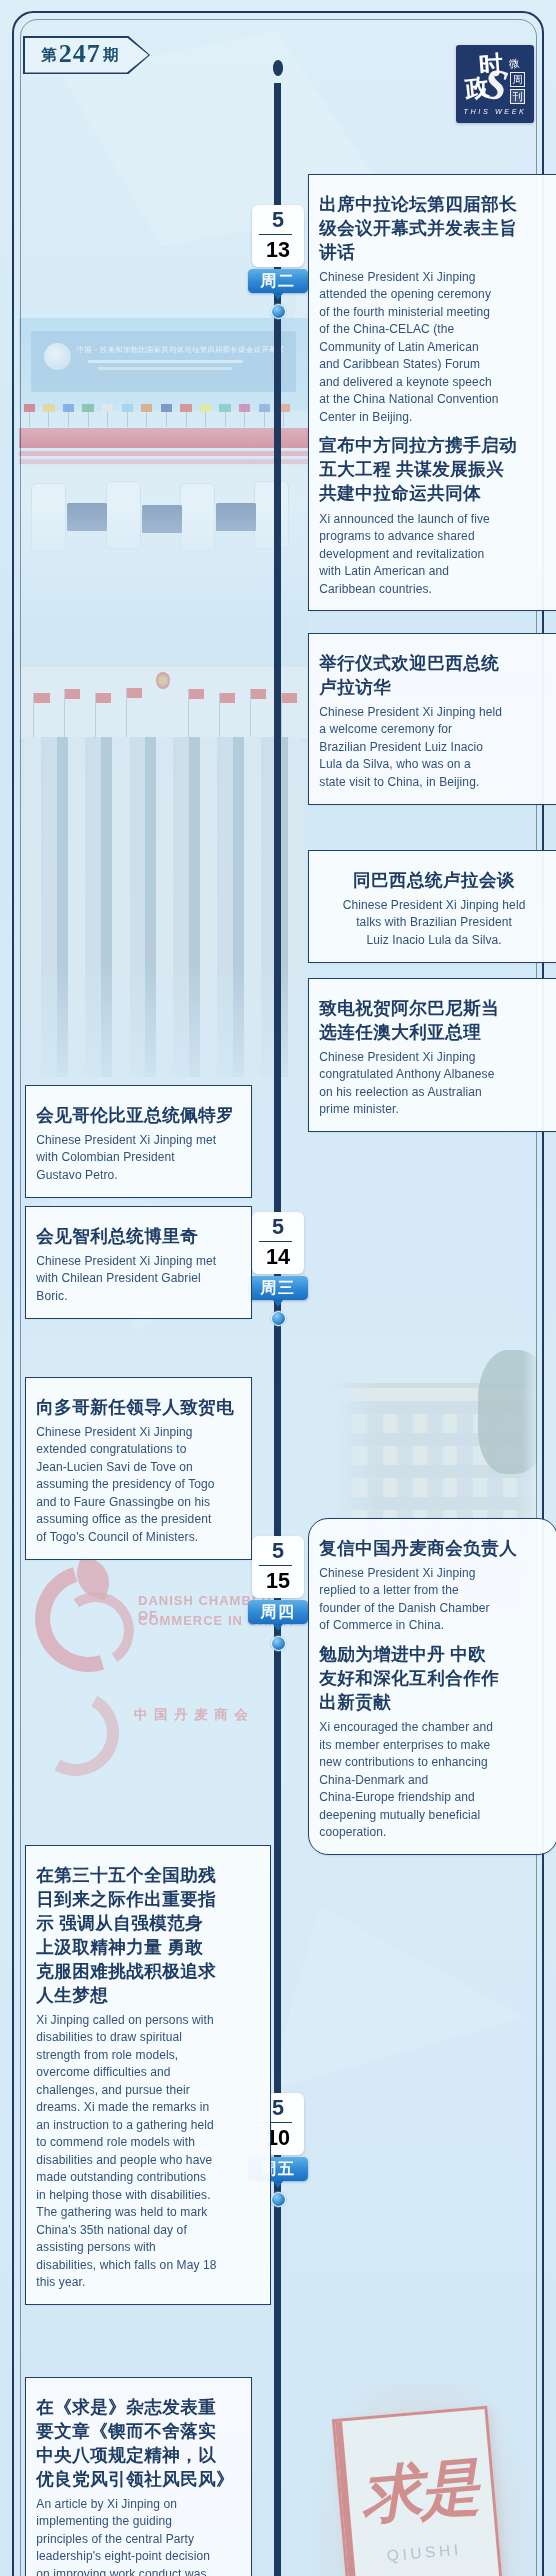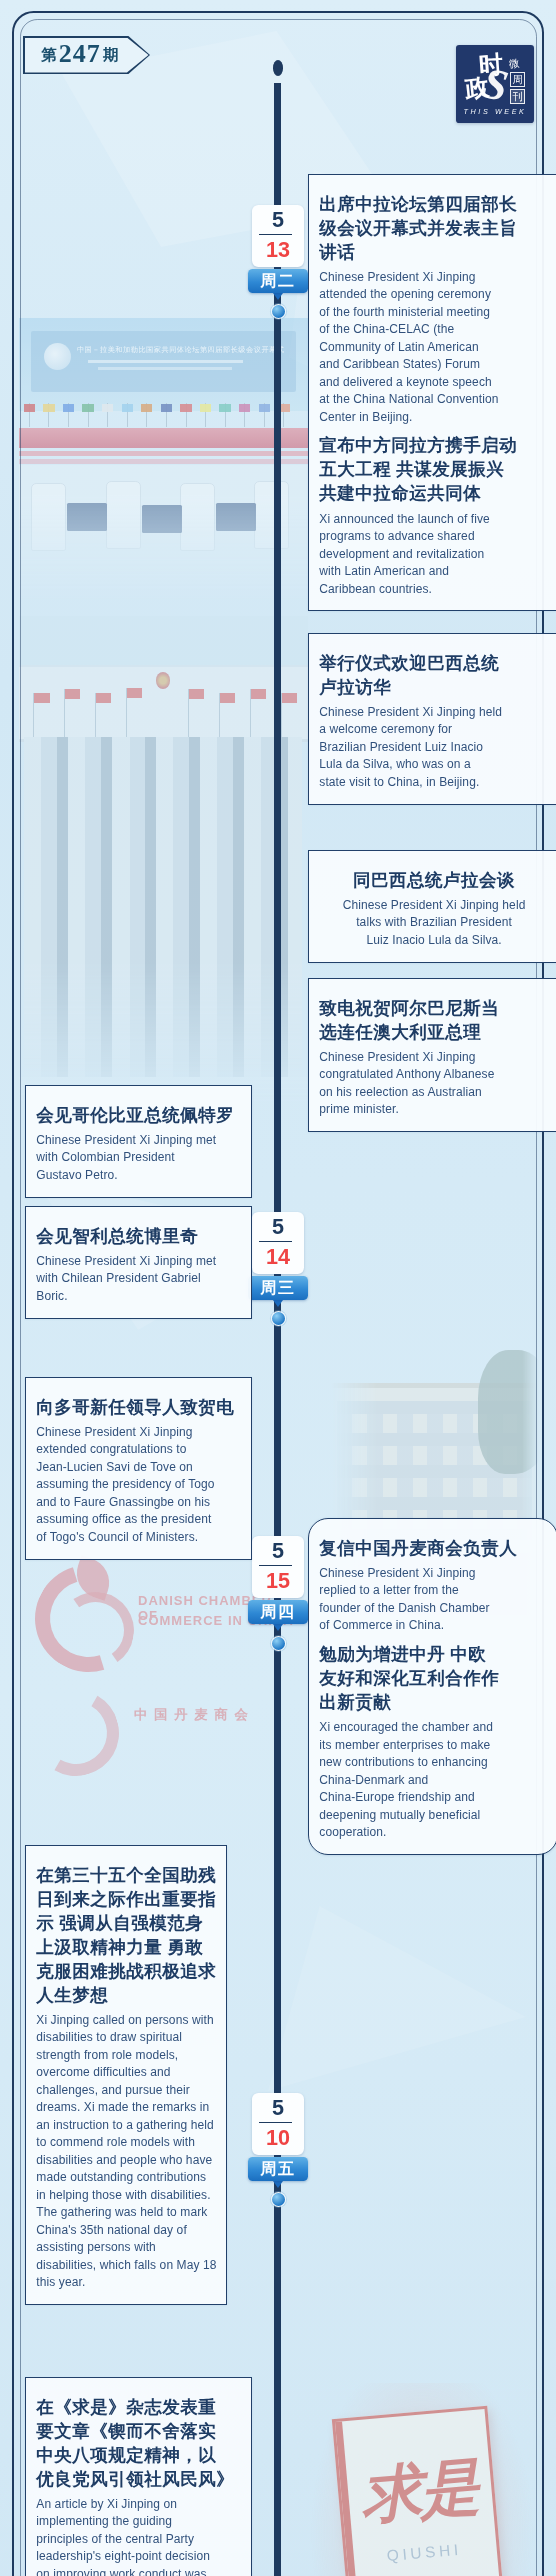--- a/index.html
+++ b/index.html
@@ -46,21 +46,21 @@
   .tl-topdot{position:absolute;left:273px;top:60px;width:10.3px;height:15.5px;border-radius:50%;background:#1e3a5f;}
   .tl-dot{position:absolute;left:271px;width:13.4px;height:13.4px;border-radius:50%;
     background:radial-gradient(circle at 35% 30%,#8ed0f5,#1a74c4 75%);
     border:1.5px solid rgba(250,253,255,.95);box-shadow:0 0 0 1px rgba(120,180,220,.35);}
   
   .dbadge{position:absolute;left:248px;width:60px;}
   .db-white{position:relative;margin:0 auto;width:52px;height:62px;background:#fcfeff;border-radius:6.2px;
     box-shadow:0 1px 2.6px rgba(40,80,130,.25);display:flex;flex-direction:column;align-items:center;}
   .db-month{font-size:21.6px;font-weight:700;color:#1d3a5e;line-height:27px;margin-top:1px;}
   .db-line{width:33px;height:1.5px;background:#1d3a5e;margin:0.5px 0 0.5px -5.2px;}
-  .db-day{font-size:21.6px;font-weight:700;color:#ef4444;line-height:27px;}
+  .db-day{font-size:21.6px;font-weight:700;color:#000000;line-height:27px;}
   .db-ribbon{position:relative;margin-top:2.1px;width:60px;height:24px;border-radius:4.6px;
     background:linear-gradient(180deg,#5fb0e6,#2e88d4 55%,#1b6fc0);
     color:#fff;font-size:16px;font-weight:700;letter-spacing:1.5px;
     display:flex;align-items:center;justify-content:center;box-shadow:0 1px 2.6px rgba(30,80,140,.35);}
   .db-pointer{margin:0 auto;width:0;height:0;border-left:5.7px solid transparent;border-right:5.7px solid transparent;
     border-top:7.2px solid #1a6abf;}
   
   .card{position:absolute;width:250px;background:rgba(247,251,254,.96);border:1.3px solid #21406a;
     padding:16.5px 8.2px 12.4px 10.3px;box-sizing:border-box;box-shadow:0 0.5px 2.1px rgba(60,100,150,.12);}
   .card .cn{margin:0;font-family:"Liberation Serif","DejaVu Serif",serif;font-weight:700;color:#1e3c64;
@@ -373,21 +373,21 @@
 出新贡献</h2>
     <p class="en">Xi encouraged the chamber and
 its member enterprises to make
 new contributions to enhancing
 China-Denmark and
 China-Europe friendship and
 deepening mutually beneficial
 cooperation.</p>
   </div>
 
-  <div class="card" style="left:25px;top:1845px;width:202px;">
+  <div class="card" style="left:25px;top:1845px;width:246px;">
     <h2 class="cn">在第三十五个全国助残
 日到来之际作出重要指
 示 强调从自强模范身
 上汲取精神力量 勇敢
 克服困难挑战积极追求
 人生梦想</h2>
     <p class="en">Xi Jinping called on persons with
 disabilities to draw spiritual
 strength from role models,
 overcome difficulties and

